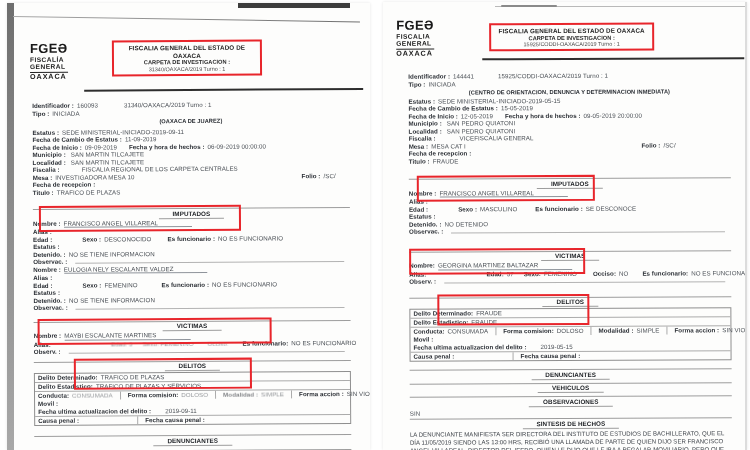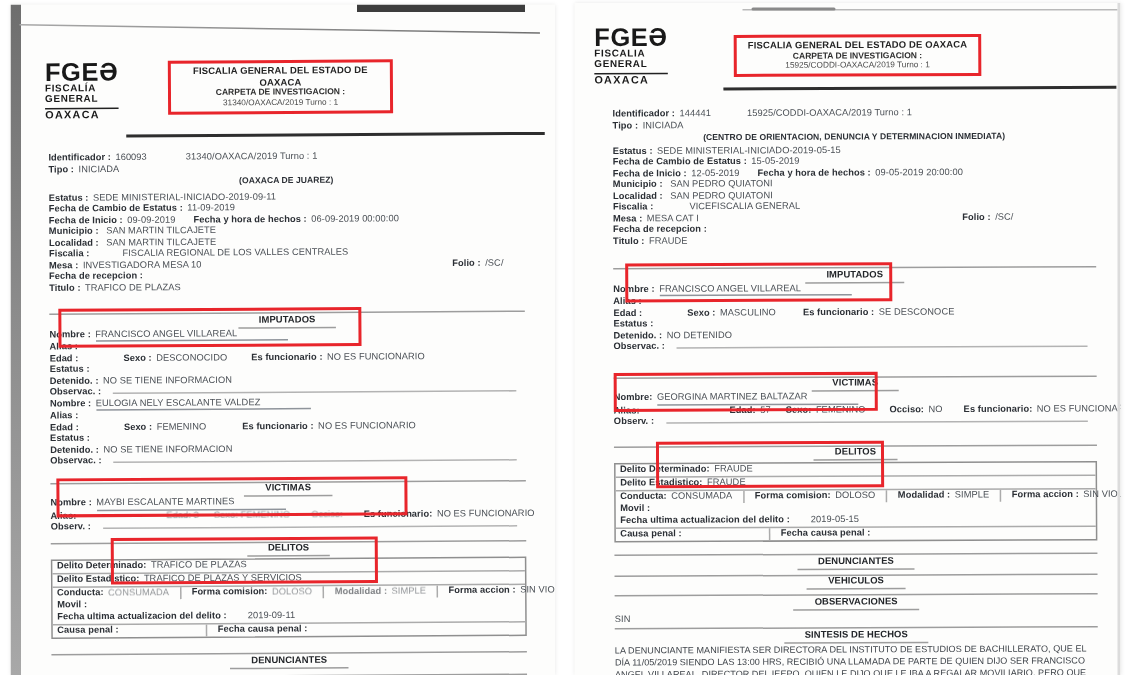--- a/index.html
+++ b/index.html
@@ -18,21 +18,21 @@
   .topline-left{left:6px;right:10px;top:13px;height:1.2px;background:linear-gradient(90deg,#a8a8a8,#6f6f6f);transform:rotate(0.9deg);transform-origin:left center;}
   .topbar-left{right:20px;top:0;width:112px;height:4.5px;background:#3d3d3d;}
   .topline-right{left:112px;right:2px;top:4px;height:1.1px;background:#b9b9b9;}
   .topsmear-right{left:118px;top:3px;width:56px;height:2.4px;background:#8a8a8a;border-radius:1px;}
   .edge-right{right:0;top:0;width:2px;height:100%;background:#dcdcdc;}
 
   
   .logo{position:absolute;color:#191919;z-index:1;}
   .logo-left{left:24px;top:39px;}
   .logo-right{left:14px;top:17px;}
-  .logo .mark{font-size:17px;font-weight:bold;letter-spacing:.4px;line-height:12px;}
+  .logo .mark{font-size:13px;font-weight:bold;letter-spacing:.4px;line-height:12px;}
   .logo .l2{font-size:6.6px;font-weight:bold;letter-spacing:.45px;line-height:7.2px;margin-top:1px;}
   .logo .l3{font-size:6.6px;font-weight:bold;letter-spacing:.45px;line-height:7.2px;}
   .logo .l4{font-size:7.2px;font-weight:bold;letter-spacing:.9px;line-height:8px;border-top:1.4px solid #222;margin-top:1.5px;padding-top:.5px;}
 
   
   .hdr-box{position:absolute;border:2.6px solid #e8252b;text-align:center;padding:2px 3px 1px;z-index:3;background:transparent;}
   .hdr-left{left:106px;top:37px;width:140px;}
   .hdr-right{left:107px;top:21px;width:155px;}
   .hb1{font-size:6.3px;font-weight:bold;line-height:7.6px;color:#232323;letter-spacing:.1px;}
   .hb2{font-size:5.7px;font-weight:bold;line-height:6.8px;color:#2e2e2e;}
@@ -139,21 +139,21 @@
           <div class="line">
             <span class="seg-b">Municipio :</span>
             <span class="seg-v" style="margin-left: 5px;">SAN MARTIN TILCAJETE</span>
           </div>
           <div class="line">
             <span class="seg-b">Localidad :</span>
             <span class="seg-v" style="margin-left: 5px;">SAN MARTIN TILCAJETE</span>
           </div>
           <div class="line">
             <span class="seg-b">Fiscalia :</span>
-            <span class="seg-v" style="margin-left: 22px;">FISCALIA REGIONAL DE LOS VALLES CENTRALES</span>
+            <span class="seg-v" style="margin-left: 22px;">FISCALIA REGIONAL DE LOS CARPETA CENTRALES</span>
           </div>
           <div class="line">
             <span class="seg-b">Mesa :</span>
             <span class="seg-v">INVESTIGADORA MESA 10</span>
             <span class="right-part fol-l">
               <span class="seg-b">Folio :</span>
               <span class="seg-v">/SC/</span>
             </span>
           </div>
           <div class="line">

